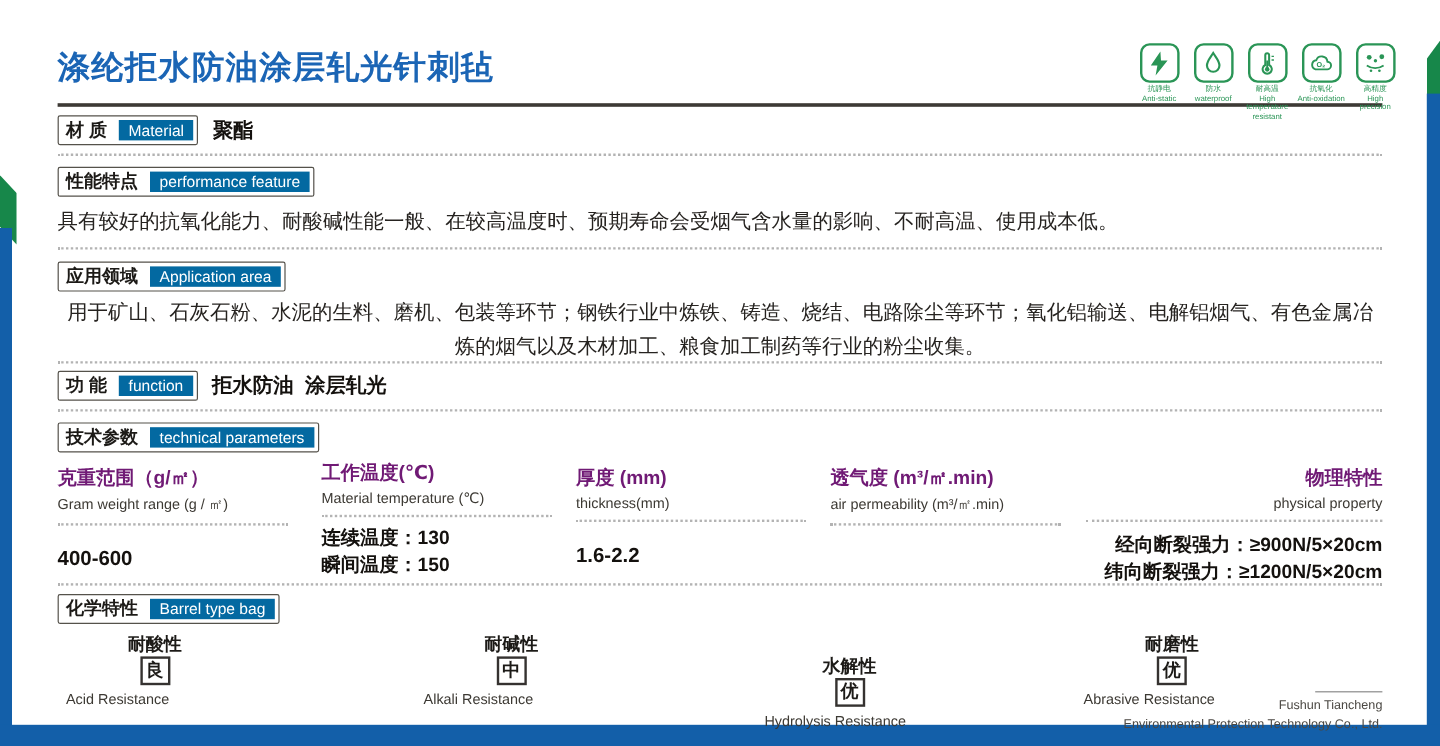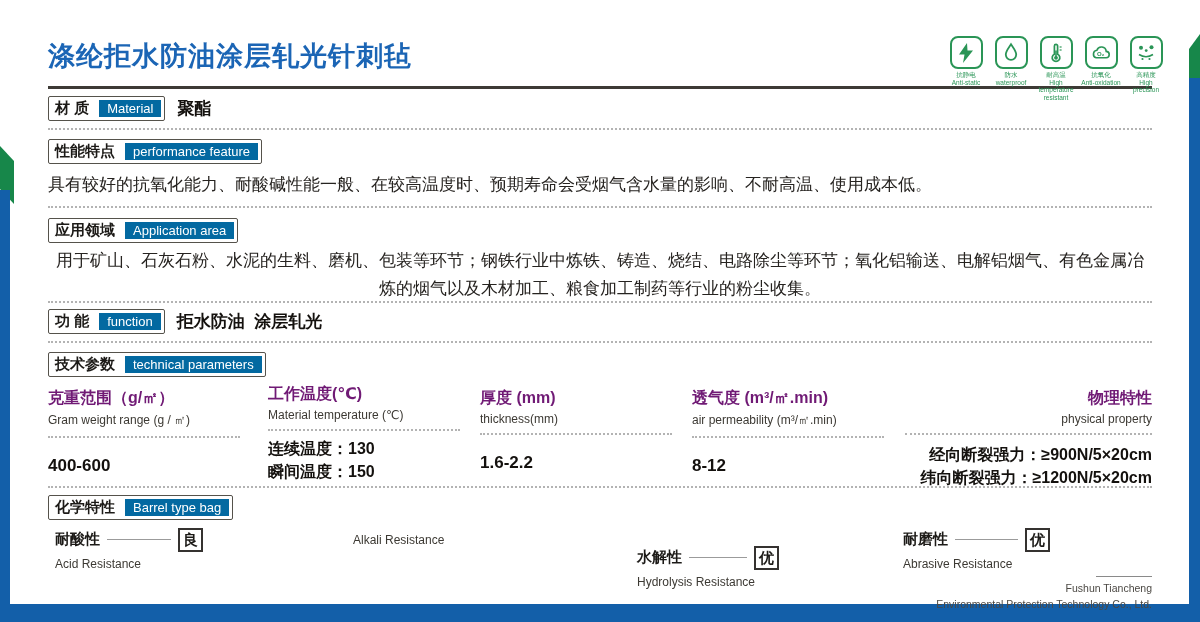--- a/index.html
+++ b/index.html
@@ -36,21 +36,21 @@
   .tcol { position:absolute; }
   .tcol-zh { font-weight:bold; font-size:16px; color:#701a75; white-space:nowrap; }
   .tcol-en { font-size:12px; color:#3c3933; margin-top:3px; white-space:nowrap; }
   .tcol-dots { border-top:2px dotted #b3b3b3; margin-top:7px; }
   .tcol-vals { font-weight:bold; color:#14110e; font-size:17px; line-height:1.45; }
   .vals-center { margin-top:16px; }
   .vals-two    { margin-top:6px; font-size:16px; }
   .vals-phys   { margin-top:8px; font-size:16px; }
 
   .chem-item { position:absolute; }
-  .chem-top  { display:flex; align-items:center; }
+  .chem-top  { display:flex; align-items:center;flex-direction:column; }
   .chem-zh   { font-weight:bold; font-size:15px; white-space:nowrap; }
   .chem-line { flex:1; height:1px; background:#9b9b9b; margin:0 7px; }
   .chem-grade{ border:2px solid #353230; font-weight:bold; font-size:15px; padding:0 3px; line-height:1.3; }
   .chem-en   { font-size:12px; color:#3c3933; margin-top:5px; white-space:nowrap; }
 
   .feat-row { position:absolute; left:946px; top:36px; display:flex; gap:5px; }
   .feat     { width:40px; text-align:center; color:#2a9556; }
   .feat-box { width:33px; height:33px; border:2px solid #2a9556; border-radius:8px; margin:0 auto;
               display:flex; align-items:center; justify-content:center; background:#fff; }
   .feat-zh  { font-size:6.5px; margin-top:2px; line-height:1.2; }
@@ -196,24 +196,20 @@
   <div class="tcol-dots"></div>
   <div class="tcol-vals vals-center">
     <div>1.6-2.2</div>
     <div></div>
   </div>
 </div>
 <div class="tcol" style="left:692px; top:388px; width:192px;">
   <div class="tcol-zh">透气度 (m³/㎡.min)</div>
   <div class="tcol-en">air permeability  (m³/㎡.min)</div>
   <div class="tcol-dots"></div>
-  <div class="tcol-vals vals-center">
-    <div>8-12</div>
-    <div></div>
-  </div>
 </div>
 <div class="tcol" style="left:905px; top:388px; width:247px;text-align:right;">
   <div class="tcol-zh">物理特性</div>
   <div class="tcol-en">physical property</div>
   <div class="tcol-dots"></div>
   <div class="tcol-vals vals-phys">
     <div>经向断裂强力：≥900N/5×20cm</div>
     <div>纬向断裂强力：≥1200N/5×20cm</div>
   </div>
 </div>
@@ -228,20 +224,25 @@
 
 <div class="chem-item" style="left:55px; top:528px; width:148px;">
   <div class="chem-top">
     <span class="chem-zh">耐酸性</span>
     <span class="chem-line"></span>
     <span class="chem-grade">良</span>
   </div>
   <div class="chem-en">Acid Resistance</div>
 </div>
 <div class="chem-item" style="left:353px; top:528px; width:146px;">
+  <div class="chem-top">
+    <span class="chem-zh">耐碱性</span>
+    <span class="chem-line"></span>
+    <span class="chem-grade">中</span>
+  </div>
   <div class="chem-en">Alkali Resistance</div>
 </div>
 <div class="chem-item" style="left:637px; top:528px; width:142px;margin-top:18px;">
   <div class="chem-top">
     <span class="chem-zh">水解性</span>
     <span class="chem-line"></span>
     <span class="chem-grade">优</span>
   </div>
   <div class="chem-en">Hydrolysis Resistance</div>
 </div>

